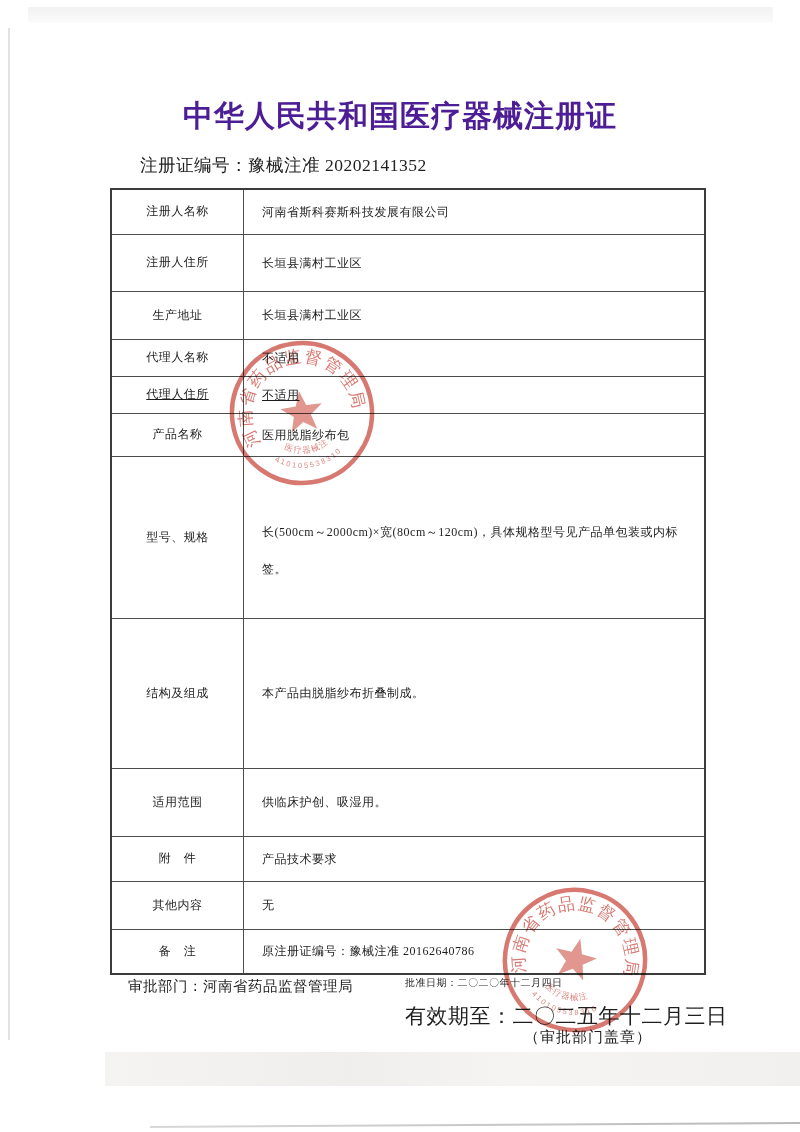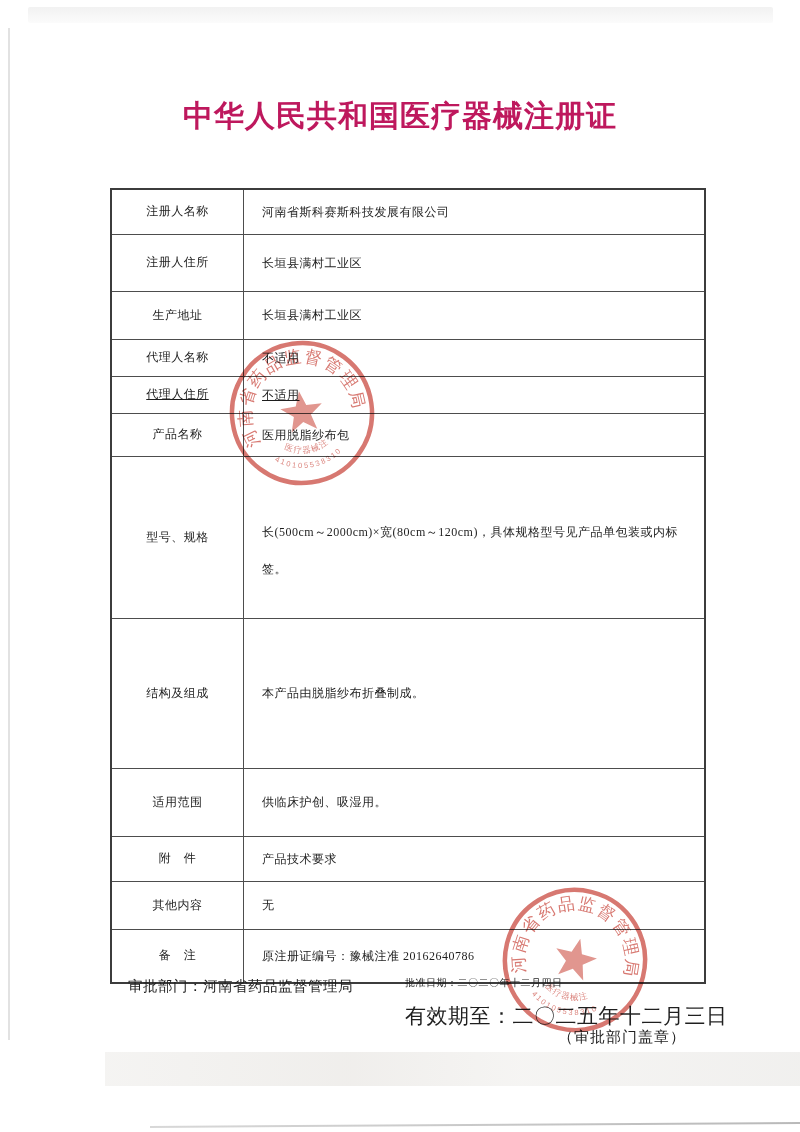--- a/index.html
+++ b/index.html
@@ -9,39 +9,39 @@
   .scan-top{position:absolute;left:28px;top:7px;width:745px;height:16px;
             background:linear-gradient(#ededed,#fafafa);opacity:.75;border-radius:2px;}
   .scan-left{position:absolute;left:8px;top:28px;width:2px;height:1012px;background:#e2e2e2;}
   .scan-bottom-band{position:absolute;left:105px;top:1052px;width:695px;height:34px;
             background:linear-gradient(90deg,#f2f1ef 0%,#eceae7 35%,#f3f2f0 60%,#edecea 100%);opacity:.8;}
   .scan-bottom-line{position:absolute;left:150px;top:1124px;width:650px;height:2px;
             background:linear-gradient(90deg,#d8d8d8,#b9b9b9);transform:rotate(-0.35deg);}
   
   .title{position:absolute;left:0;top:96px;width:100%;text-align:center;
          font-family:"Liberation Sans","DejaVu Sans",sans-serif;font-weight:bold;
-         font-size:30px;letter-spacing:1px;color:#be185d;}
+         font-size:30px;letter-spacing:1px;color:#4c1d95;}
   .certline{position:absolute;left:140px;top:153px;font-size:17.5px;letter-spacing:.5px;color:#222;}
   
   table.reg{position:absolute;left:110px;top:188px;width:596px;border-collapse:collapse;
             table-layout:fixed;font-size:12px;color:#1e1e1e;}
   table.reg{border:2px solid #3c3c3c;}
   table.reg td{border:1.4px solid #4d4d4d;vertical-align:middle;letter-spacing:.5px;}
   td.lbl{width:127px;text-align:center;padding:0 2px;}
   td.val{padding:2px 16px 2px 18px;line-height:1.5;}
   tr.r0{height:45px;} tr.r1{height:57px;} tr.r2{height:48px;}
   tr.r3{height:37px;} tr.r4{height:37px;text-decoration:underline;} tr.r5{height:43px;}
   tr.r6{height:162px;} tr.r7{height:150px;} tr.r8{height:68px;}
-  tr.r9{height:45px;margin-top:47px;} tr.r10{height:48px;} tr.r11{height:54px;}
+  tr.r9{height:45px;margin-top:47px;} tr.r10{height:48px;} tr.r11{height:45px;}
   td.val-spec{vertical-align:top;padding-top:30px;line-height:3.1;}
   
   .foot-dept{position:absolute;left:128px;top:977px;font-size:14.5px;letter-spacing:.5px;}
   .foot-date1{position:absolute;left:405px;top:976px;font-size:10px;letter-spacing:.5px;}
   .foot-date2{position:absolute;left:405px;top:1002px;font-size:21px;letter-spacing:.5px;}
-  .foot-sealnote{position:absolute;left:558px;top:1028px;font-size:15px;letter-spacing:1px;}
+  .foot-sealnote{position:absolute;left:524px;top:1028px;font-size:15px;letter-spacing:1px;}
   
   .stamp{position:absolute;width:170px;height:170px;mix-blend-mode:multiply;opacity:.72;}
   .stamp-1{left:217px;top:328px;transform:rotate(-8deg);}
   .stamp-2{left:490px;top:875px;transform:rotate(14deg);}
   .stamp svg{width:100%;height:100%;}
   .stamp .ring{fill:none;stroke:#c8443a;stroke-width:4.5;}
   .stamp .star{fill:#cd5247;opacity:.85;}
   .stamp text{fill:#c8443a;font-family:"Liberation Sans","DejaVu Sans",sans-serif;}
   .stamp .agency-t{font-size:17px;letter-spacing:2px;}
   .stamp .inner-t{font-size:8.5px;letter-spacing:1px;opacity:.9;}
@@ -51,20 +51,21 @@
 <body>
 
 <div class="page">
 
   <div class="scan-top"></div>
   <div class="scan-left"></div>
   <div class="scan-bottom-band"></div>
   <div class="scan-bottom-line"></div>
 
   <div class="title">中华人民共和国医疗器械注册证</div>
+  <div class="certline">注册证编号：豫械注准 20202141352</div>
 
   <table class="reg">
     <tbody>
         <tr class="r0">
       <td class="lbl">注册人名称</td>
       <td class="val">河南省斯科赛斯科技发展有限公司</td>
     </tr>
     <tr class="r1">
       <td class="lbl">注册人住所</td>
       <td class="val">长垣县满村工业区</td>

